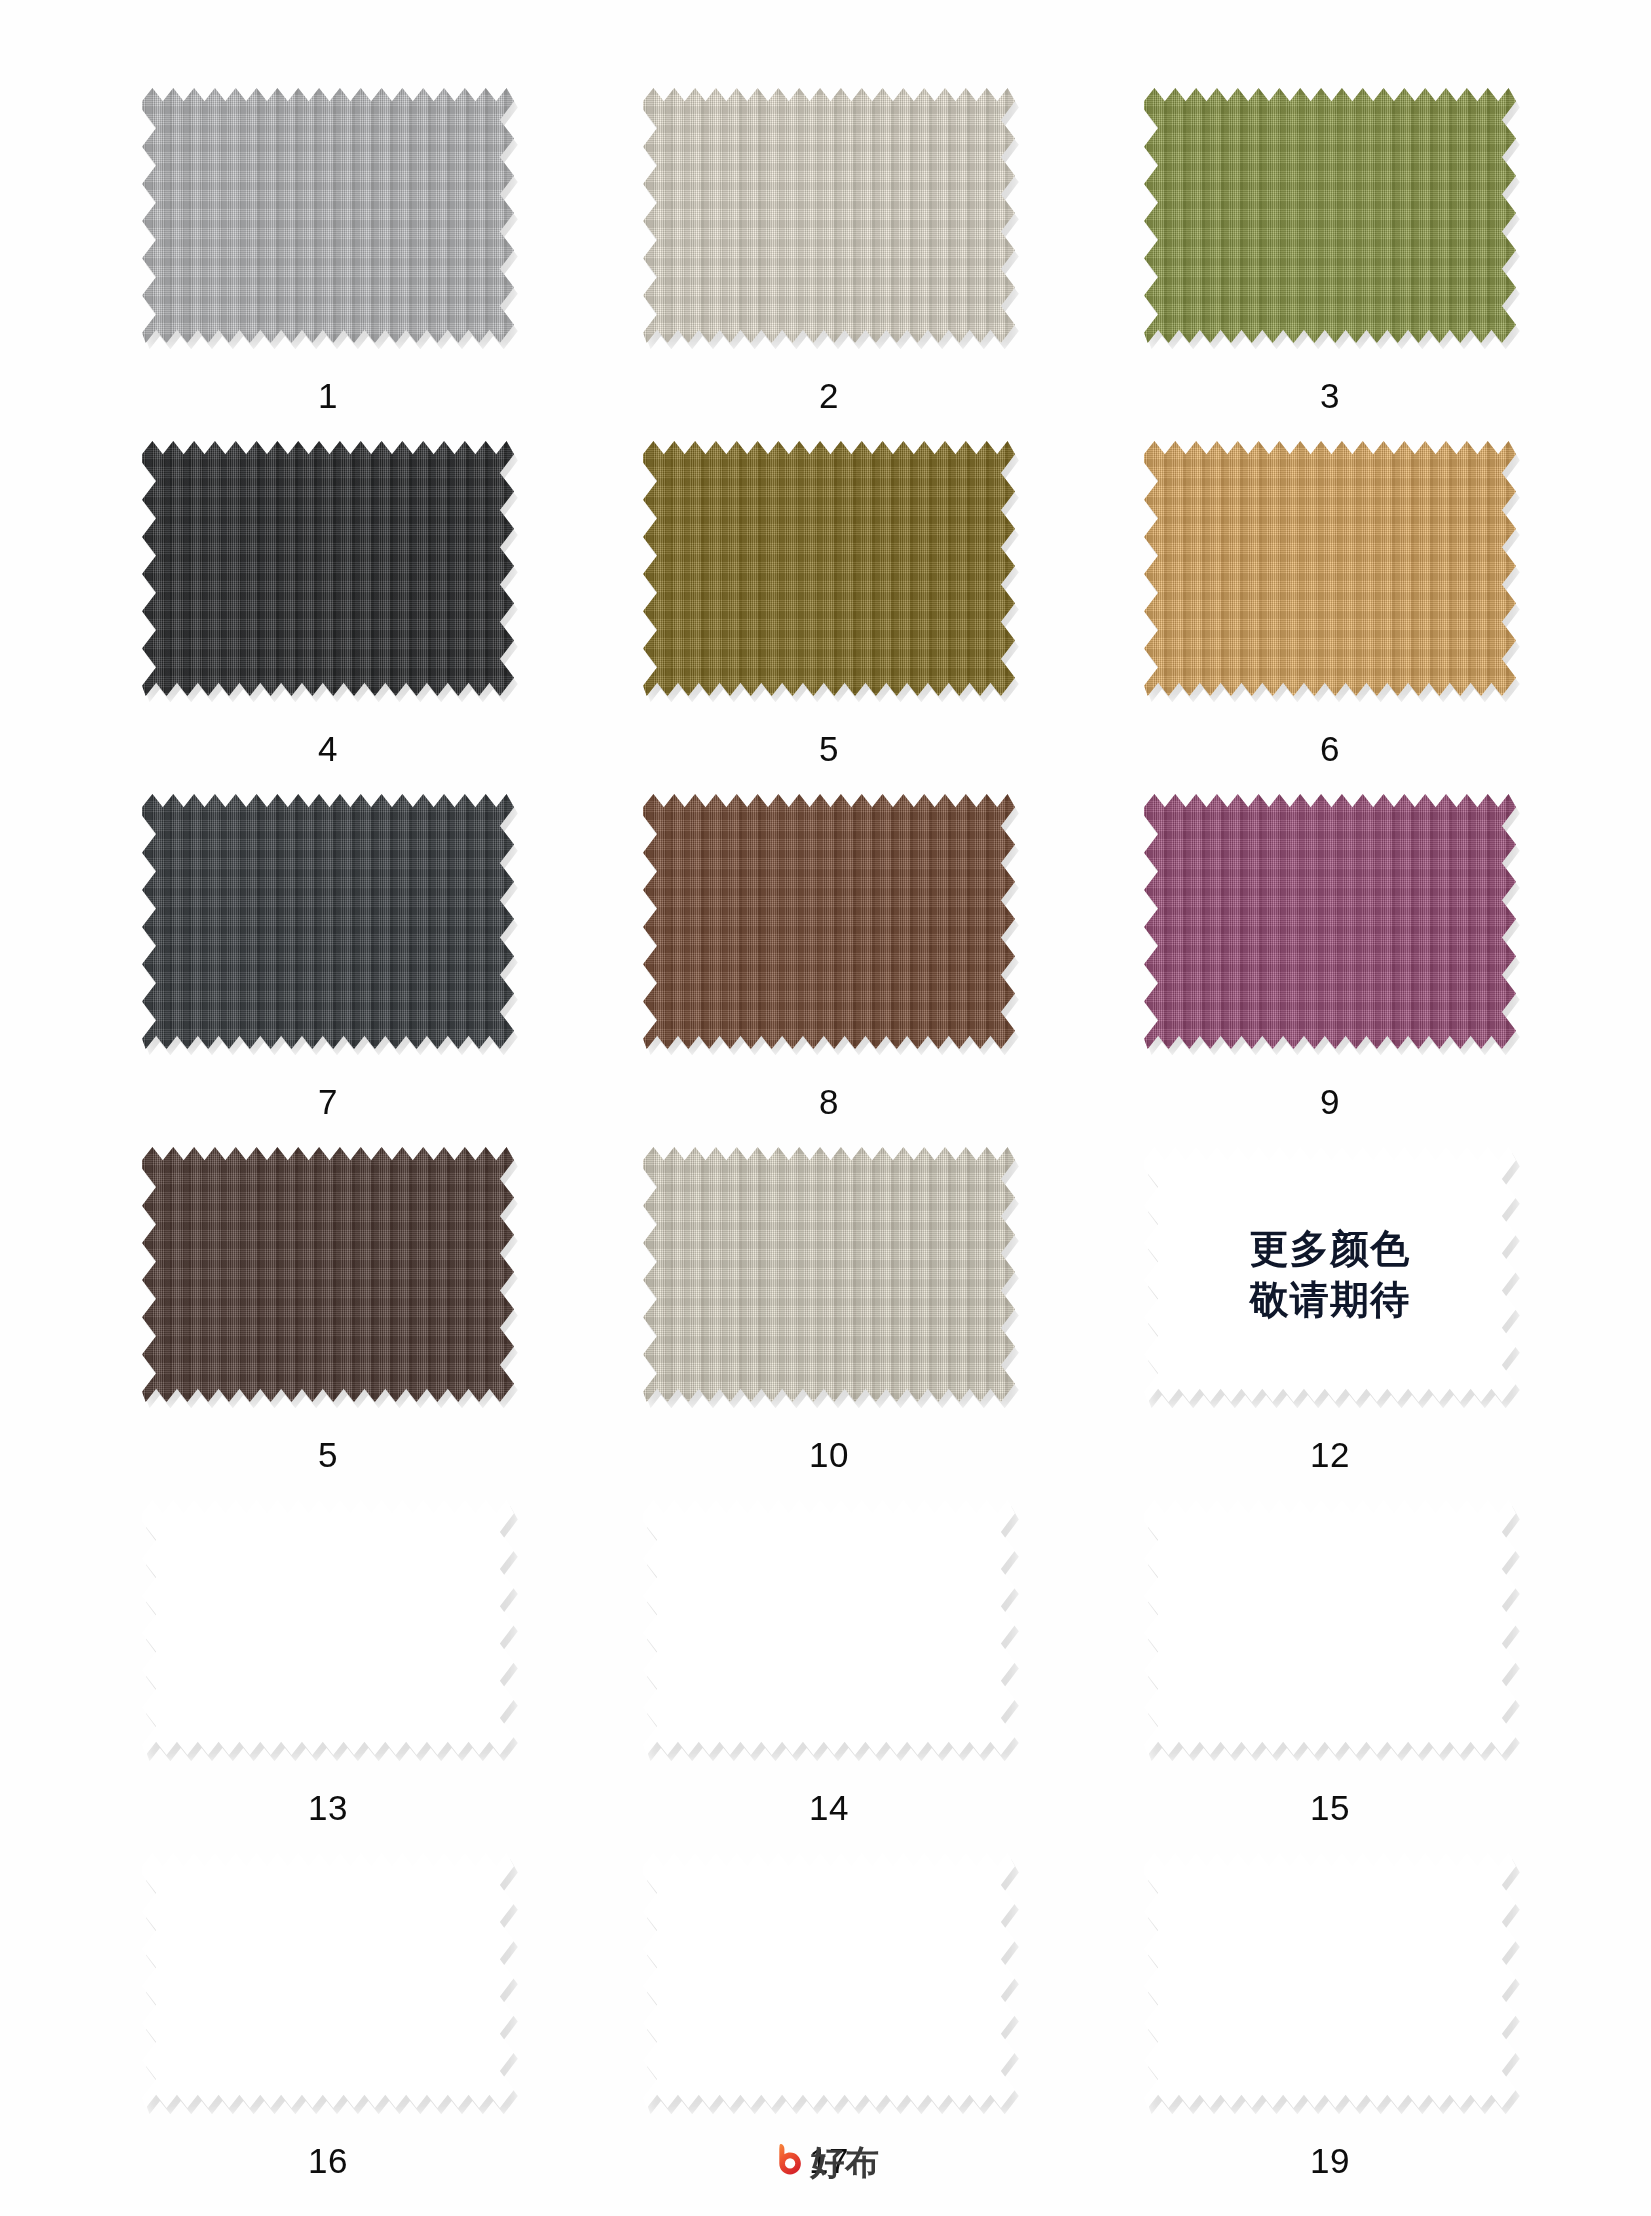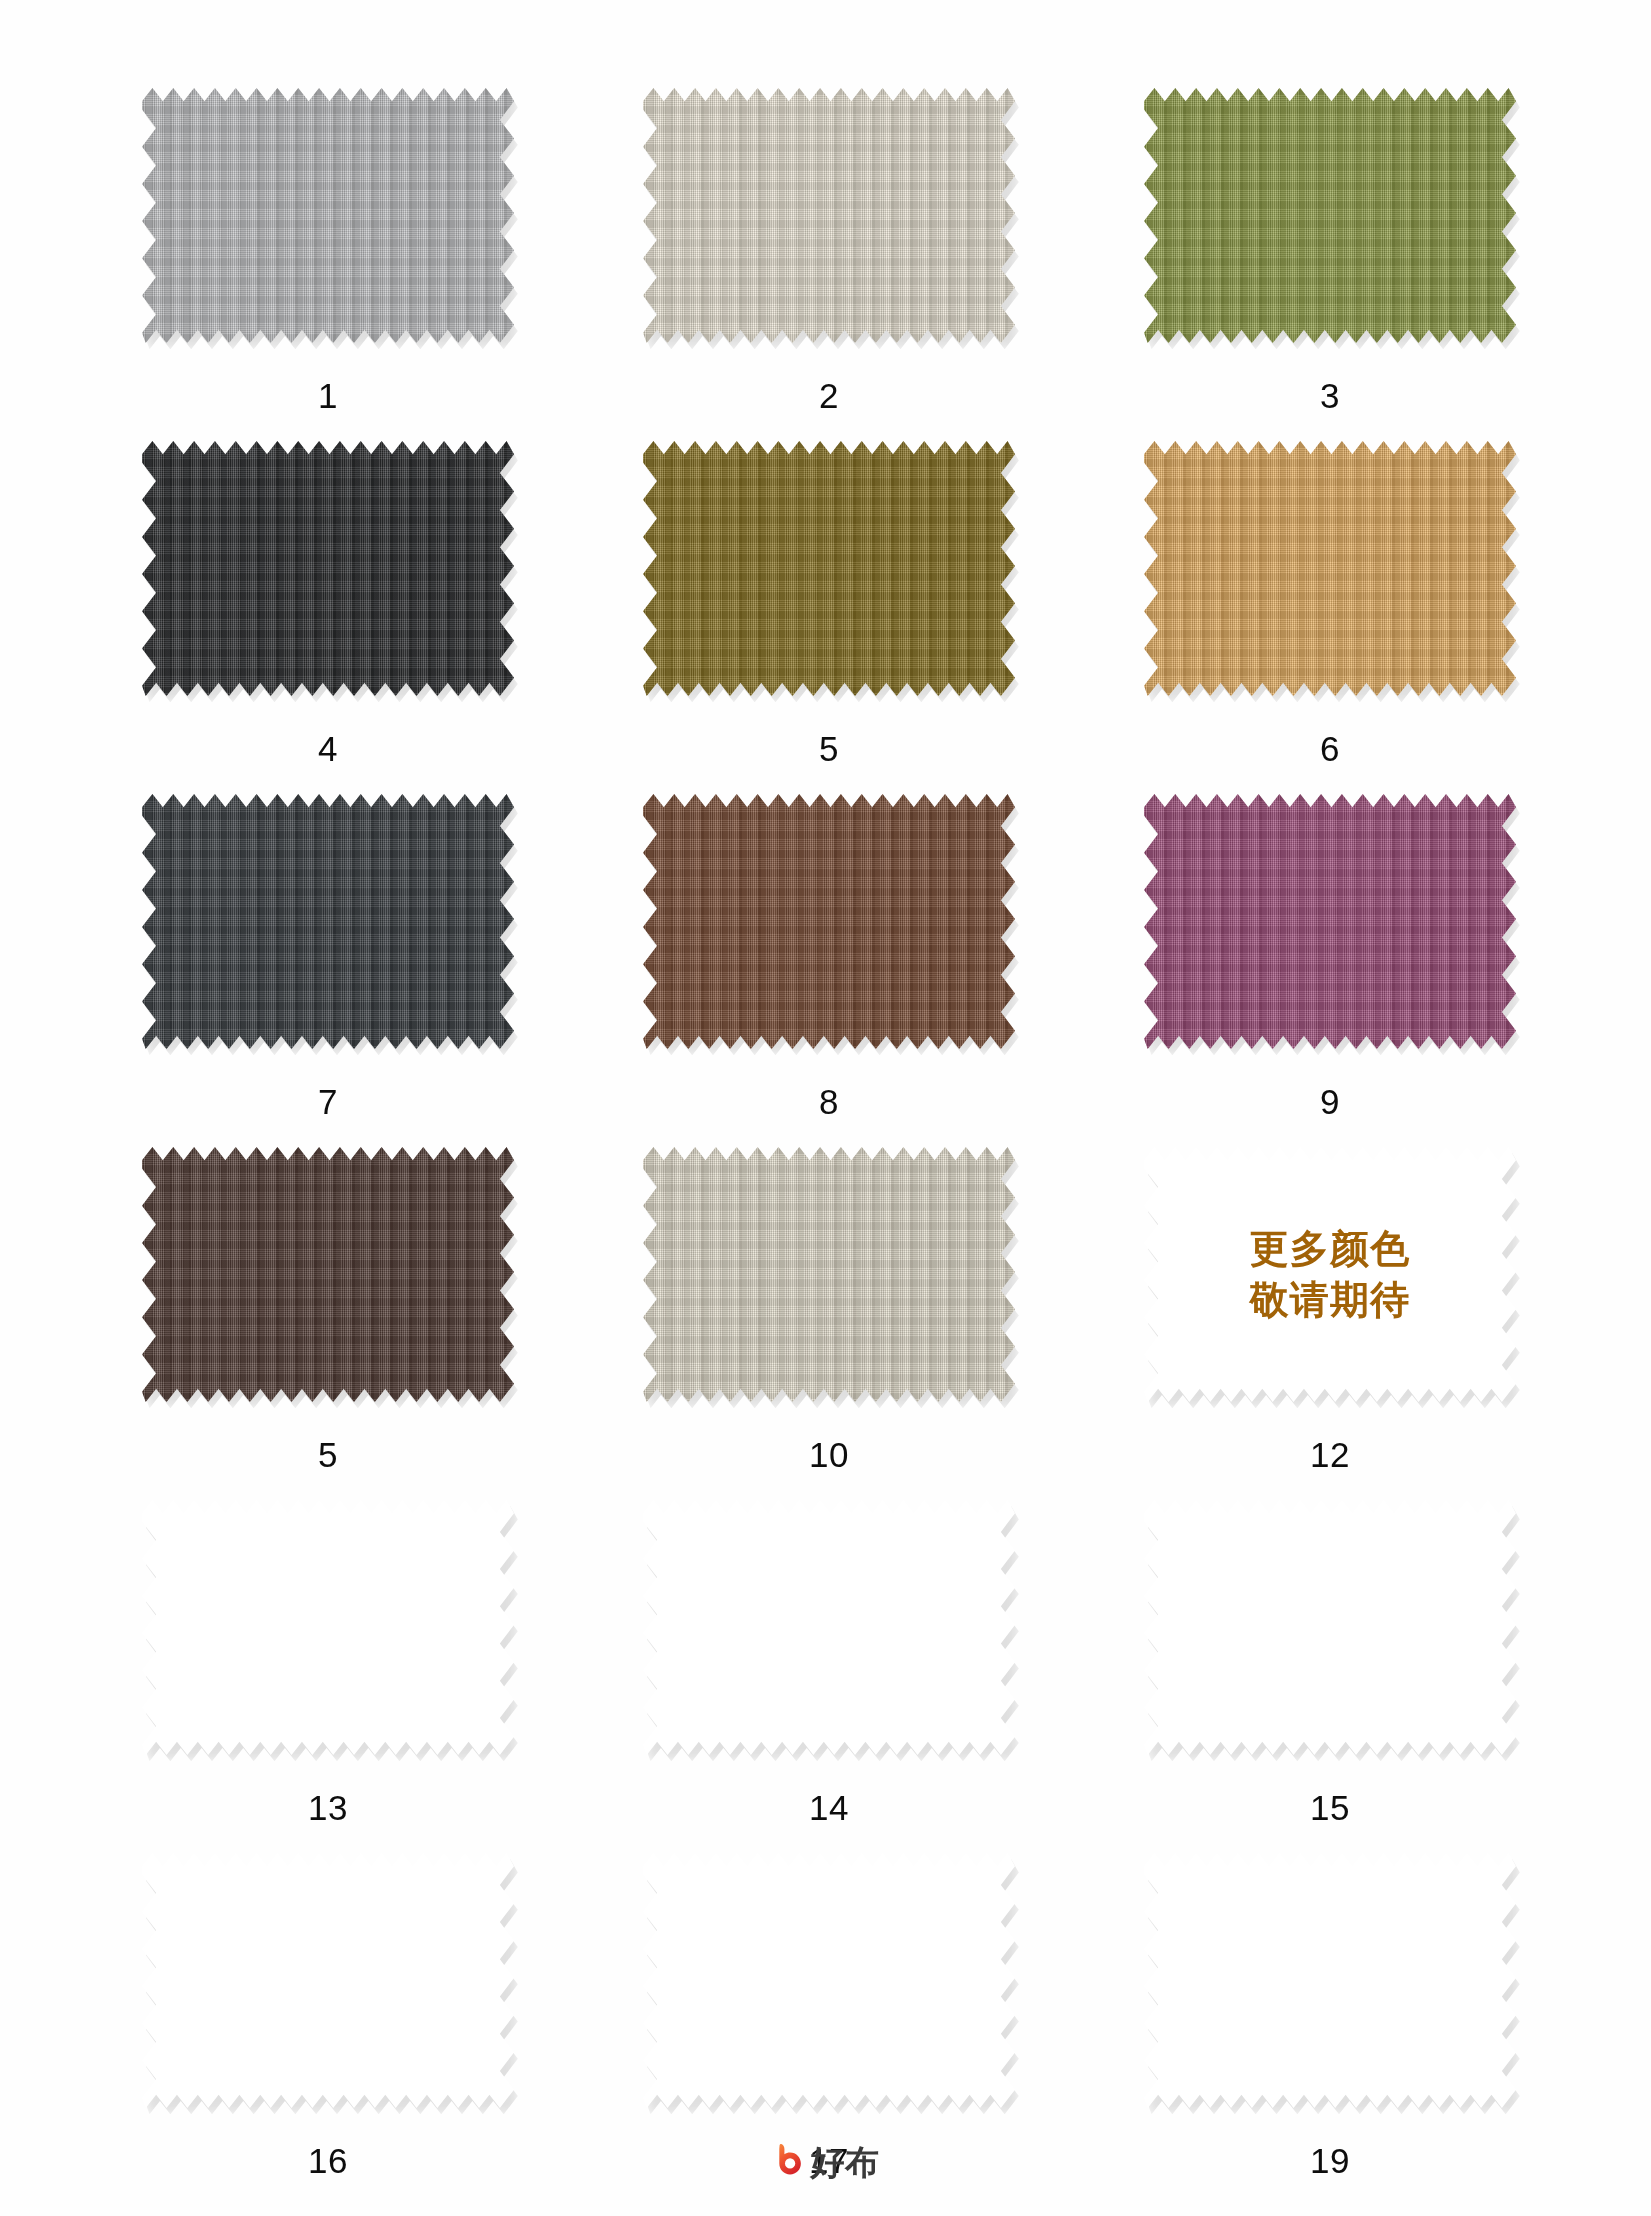--- a/index.html
+++ b/index.html
@@ -139,21 +139,21 @@
   }
 
   .chip.blank {
     background: #ffffff;
   }
 
   .chip-text {
     position: relative;
     z-index: 3;
     text-align: center;
-    color: #a16207;
+    color: #0f172a;
     font-weight: bold;
     font-size: 39px;
     line-height: 1.30;
     letter-spacing: 1.3px;
     font-family: "DejaVu Sans", "Liberation Sans", sans-serif;
   }
 
   .swatch-number {
     margin-top: 33px;
     font-size: 35px;

